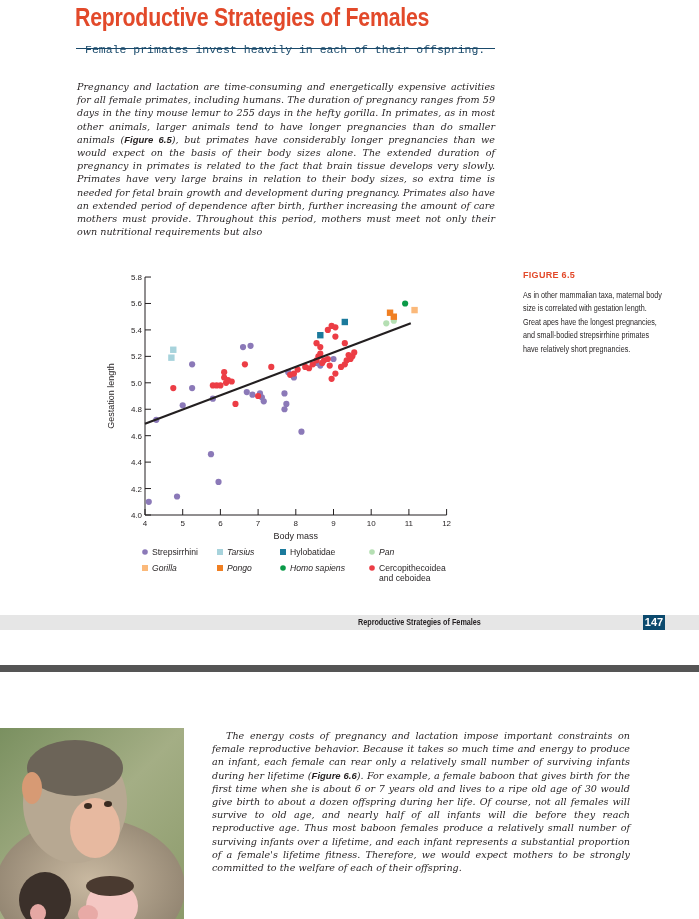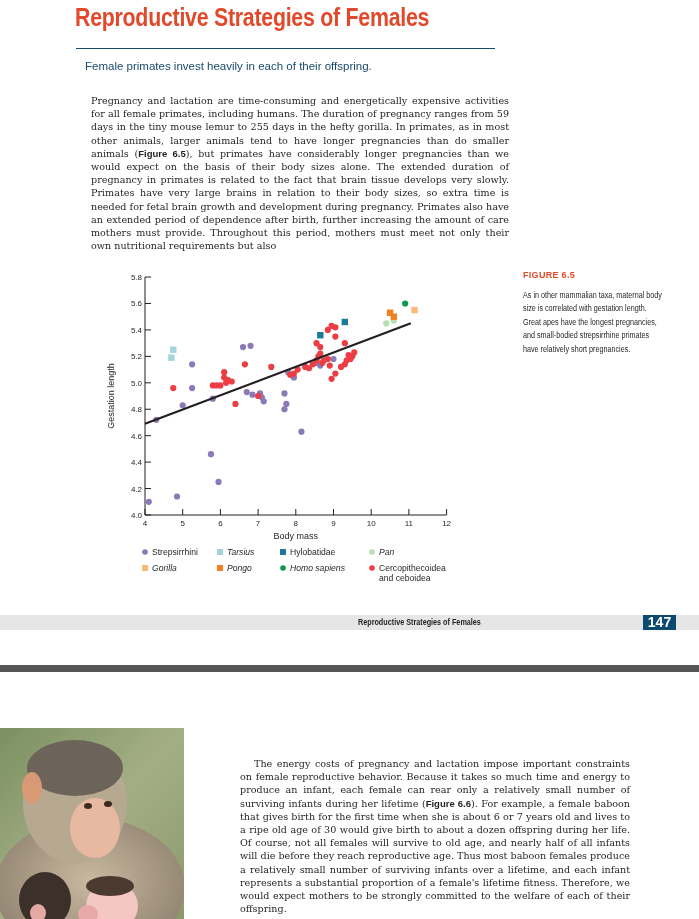--- a/index.html
+++ b/index.html
@@ -9,26 +9,26 @@
   }
   .abs { position: absolute; }
   .title {
     left: 75px; top: 2px; margin: 0;
     font-family: "Liberation Sans", sans-serif; font-weight: bold;
     font-size: 26px; color: #e2492a; letter-spacing: -0.3px;
     transform: scaleX(0.82); transform-origin: left top; white-space: nowrap;
   }
   .rule { left: 76px; top: 48px; width: 419px; height: 1px; background: #1a4a6b; }
   .subtitle {
-    left: 85px; top: 60px; font-family: Liberation Sans, sans-serif;
+    left: 85px; top: 43px; font-family: Liberation Mono, monospace;
     font-size: 11.5px; color: #1a4a6b; white-space: nowrap;
   }
   .body-text {
     font-family: "DejaVu Serif", serif; font-size: 9.6px; line-height: 13.2px;
-    text-align: justify; color: #231f20; margin: 14px;
+    text-align: justify; color: #231f20; margin: 0; font-style: italic;
   }
   .p1 { left: 77px; top: 80px; width: 418px; }
   .p2 { left: 212px; top: 729px; width: 418px; }
   .indent { text-indent: 14px; }
   .fig-ref { font-family: "Liberation Sans", sans-serif; font-weight: bold; font-size: 9.5px; }
   .fig-label {
     left: 523px; top: 270px; font-family: "Liberation Sans", sans-serif;
     font-weight: bold; font-size: 9px; color: #e2492a; letter-spacing: 0.3px;
   }
   .fig-caption {
@@ -36,22 +36,22 @@
     font-family: "Liberation Sans", sans-serif; font-size: 8.4px; line-height: 13.4px;
     color: #231f20; transform: scaleX(0.86); transform-origin: left top; width: 165px;
   }
   .chart { left: 100px; top: 265px; }
   .footer-bar { left: 0; top: 615px; width: 699px; height: 15px; background: #e6e6e6; }
   .footer-text {
     left: 358px; top: 617px; font-family: "Liberation Sans", sans-serif; font-weight: bold;
     font-size: 8.5px; color: #231f20; transform: scaleX(0.85); transform-origin: left top; white-space: nowrap;
   }
   .page-num {
-    left: 643px; top: 615px; width: 33px; height: 15px; background: #0c4a6e; color: #ffffff;
-    font-family: "Liberation Sans", sans-serif; font-weight: bold; font-size: 14px;
+    left: 643px; top: 615px; width: 22px; height: 15px; background: #0c4a6e; color: #ffffff;
+    font-family: "Liberation Sans", sans-serif; font-weight: bold; font-size: 11px;
     text-align: center; line-height: 15px;
   }
   .page-sep { left: 0; top: 665px; width: 699px; height: 7px; background: #555555; }
   .photo { left: 0; top: 728px; width: 184px; height: 191px; overflow: hidden; }
 </style>
 </head>
 <body>
 
 <h1 class="abs title">Reproductive Strategies of Females</h1>
 <div class="abs rule"></div>

